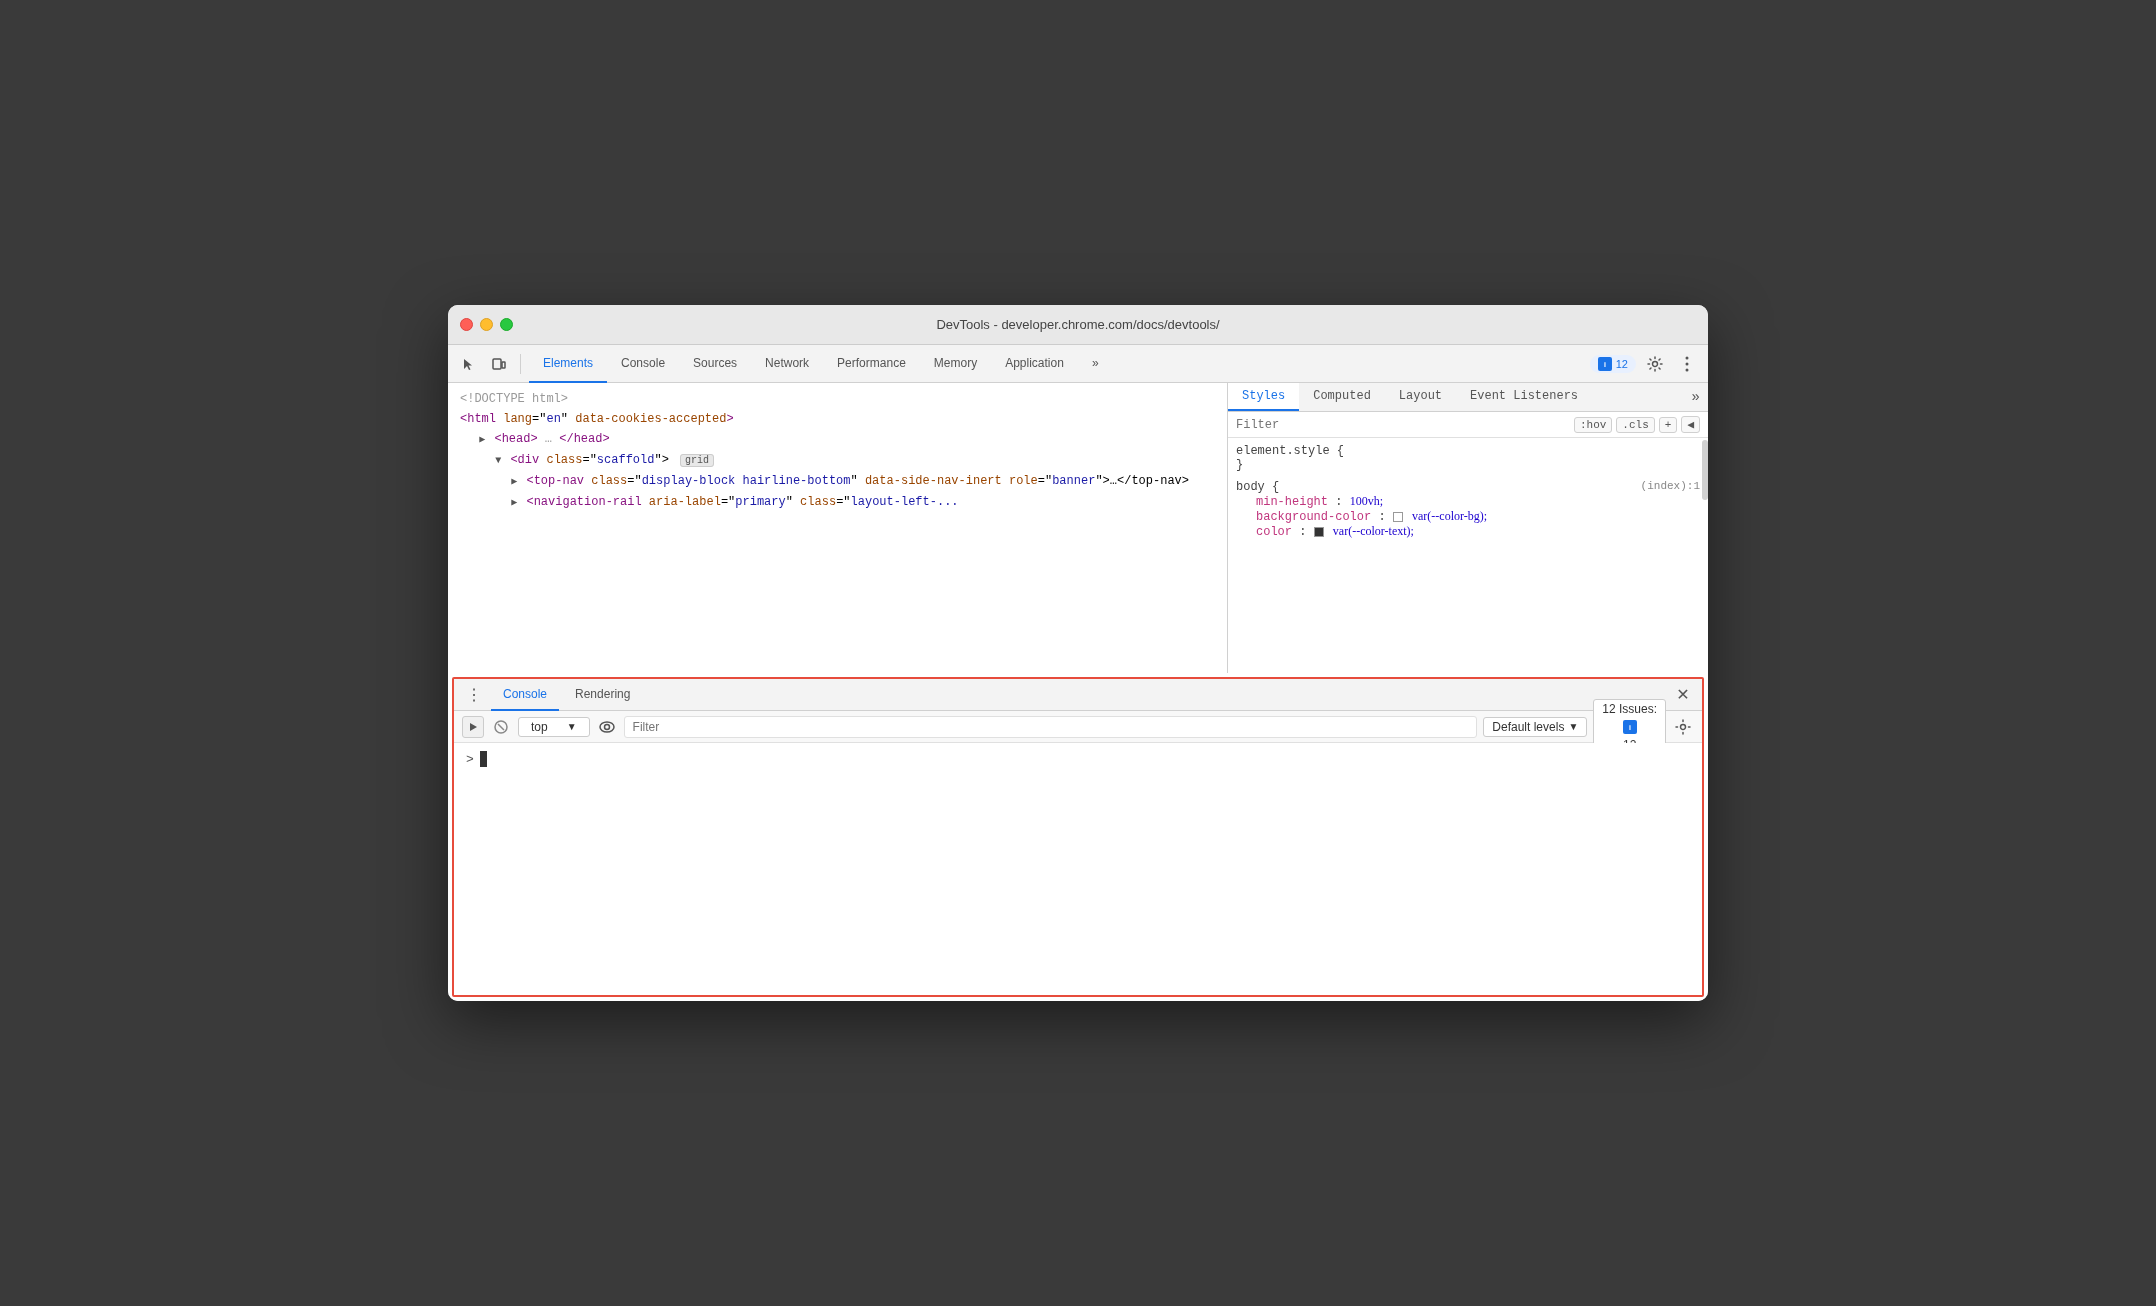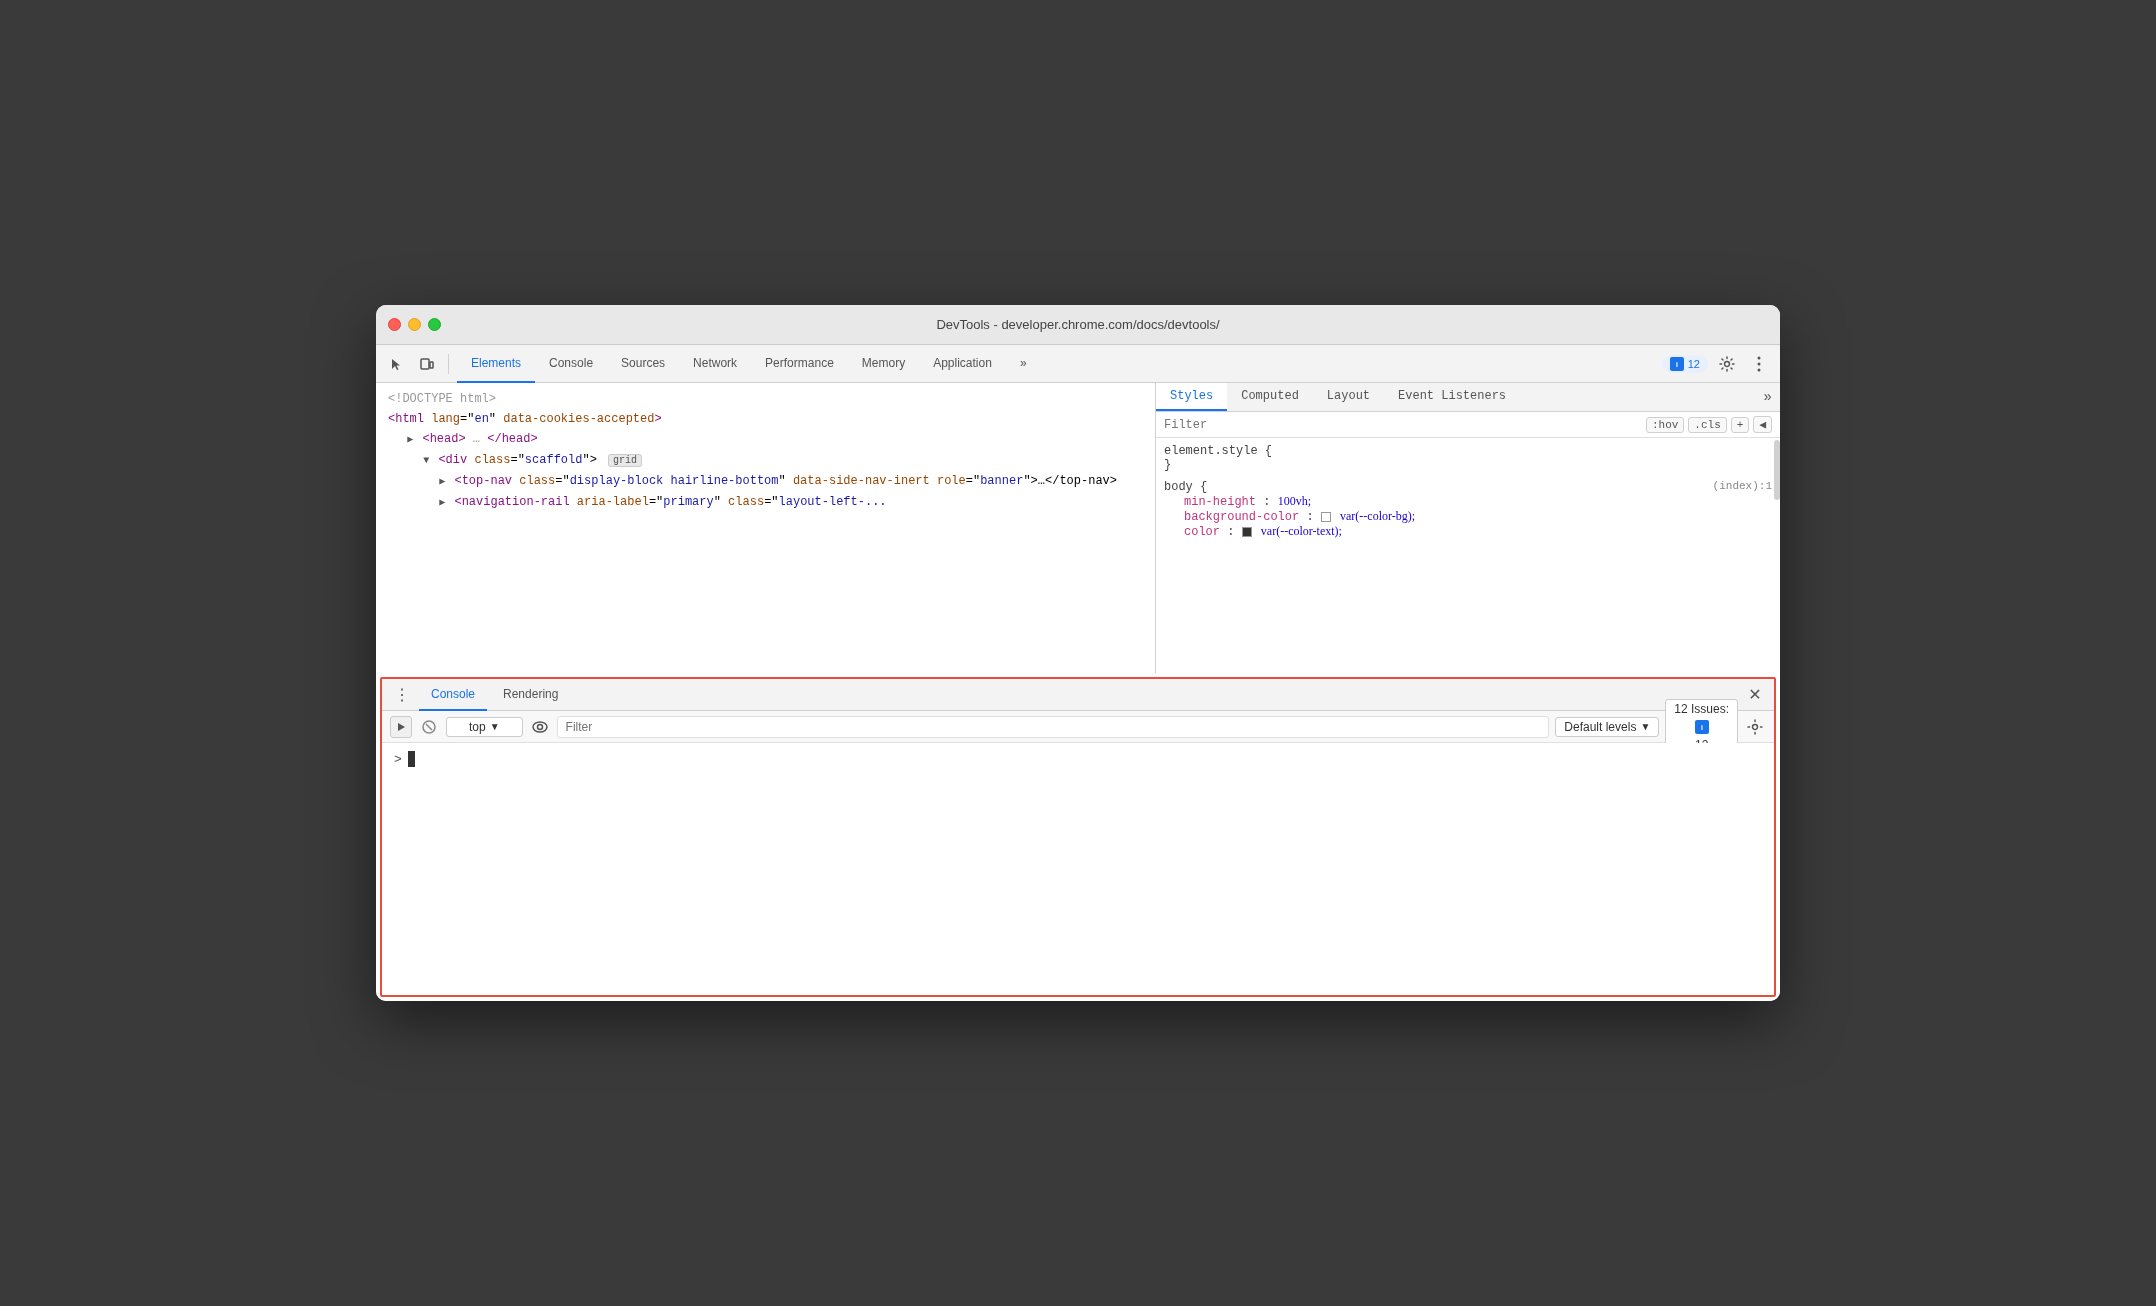--- a/index.html
+++ b/index.html
@@ -6,21 +6,21 @@
     body {
       background: #3a3a3a;
       display: flex;
       justify-content: center;
       align-items: center;
       min-height: 100vh;
       font-family: -apple-system, BlinkMacSystemFont, 'Segoe UI', sans-serif;
     }
 
     .window {
-      width: 1404px;
+      width: 1260px;
       background: #f0f0f0;
       border-radius: 10px;
       overflow: hidden;
       box-shadow: 0 20px 60px rgba(0,0,0,0.5);
     }
 
     
     .titlebar {
       background: #e8e8e8;
       height: 40px;
@@ -380,22 +380,22 @@
       align-items: center;
       justify-content: center;
       cursor: pointer;
       color: #888;
       font-size: 14px;
     }
 
     .console-context {
       display: flex;
       align-items: center;
-      gap: 4px;
-      padding: 2px 22px;
+      gap: 19px;
+      padding: 2px 12px;
       border: 1px solid #ccc;
       border-radius: 3px;
       background: #fff;
       cursor: pointer;
       font-size: 12px;
       color: #333;
     }
 
     .console-eye {
       width: 22px;

